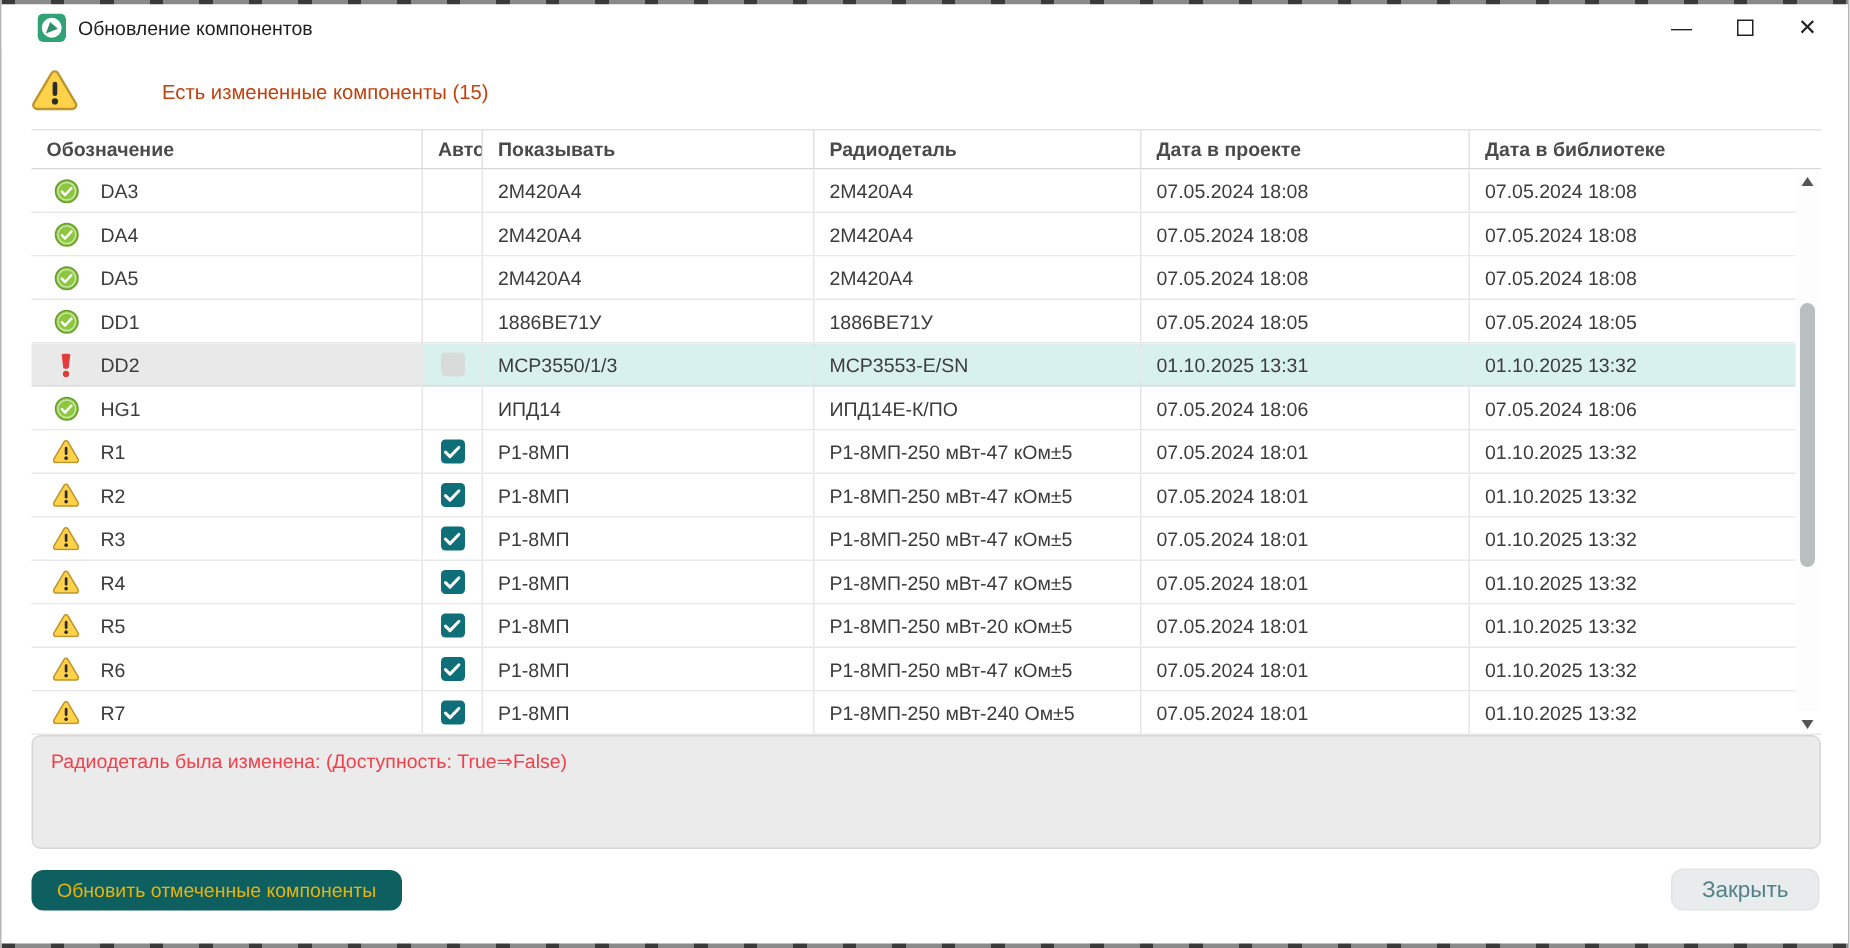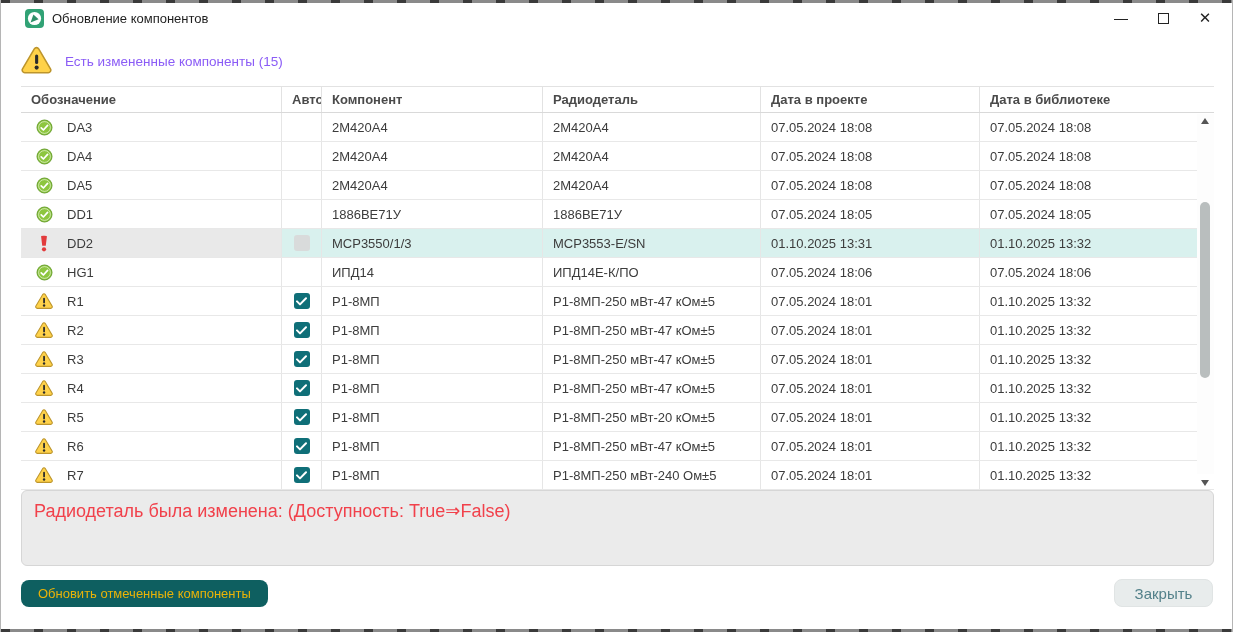--- a/index.html
+++ b/index.html
@@ -17,21 +17,21 @@
   .app-icon { width:19px; height:19px; display:inline-flex; }
   .title-text { margin-left:8px; color:#1e1e1e; font-size:13px; }
   .win-controls { position:absolute; right:6px; top:0; height:30px; display:flex; align-items:center; }
   .win-btn { width:42px; height:28px; display:flex; align-items:center; justify-content:center;
              color:#222; font-size:14px; cursor:default; }
   .max-glyph { width:11px; height:11px; border:1.4px solid #222; display:inline-block; }
   .close-glyph { font-size:15px; }
 
   
   .alert-row { position:absolute; top:46px; left:20px; display:flex; align-items:center; gap:13px; }
-  .alert-text { color:#8b5cf6; font-size:13.5px; }
+  .alert-text { color:#c2410c; font-size:13.5px;margin-left:43px; }
 
   
   .filter { position:absolute; top:55px; right:20px; display:flex; align-items:center; gap:8px; }
   .filter-box { width:16px; height:16px; border:1px solid #c3c7c7; border-radius:3px; background:#f2f3f3; }
   .filter-label { color:#3f3f3f; }
 
   
   .table { position:absolute; top:86px; left:20px; width:1193px; height:403px;
            border-top:1px solid #e2e2e2; }
   .thead, .trow { display:grid; grid-template-columns:261px 40px 221px 218px 219px 1fr; }
@@ -58,21 +58,21 @@
   .sb-arrow { position:absolute; left:4px; width:0; height:0; border-left:4.5px solid transparent;
               border-right:4.5px solid transparent; }
   .sb-up { top:4px; border-bottom:6px solid #555; }
   .sb-down { bottom:-12px; border-top:6px solid #555; }
   .sb-thumb { position:absolute; left:3px; width:10px; top:88px; height:176px;
               background:#b9bebe; border-radius:5px; }
 
   
   .msg-panel { position:absolute; top:490px; left:20px; width:1193px; height:76px;
                background:#ebebeb; border:1px solid #d6d6d6; border-radius:6px; padding:9px 12px; }
-  .msg-text { color:#f1414b; font-size:18px; }
+  .msg-text { color:#f1414b; font-size:13px; }
 
   
   .btn-primary { position:absolute; left:20px; top:580px; height:27px; padding:0 17px;
                  background:#0e5f60; color:#eab308; border:none; border-radius:8px; font-size:13px;
                  font-family:inherit; display:flex; align-items:center; }
   .btn-secondary { position:absolute; right:19px; top:579px; height:28px; width:99px;
                    background:#e8ecec; color:#53818a; border:1px solid #e0e4e4; border-radius:8px;
                    font-size:15px; font-family:inherit; display:flex; align-items:center; justify-content:center; }
 </style>
 </head>
@@ -108,21 +108,21 @@
         </svg>
     </span>
     <span class="alert-text">Есть измененные компоненты (15)</span>
   </div>
 
 
   <div class="table">
     <div class="thead">
       <div class="hcell">Обозначение</div>
       <div class="hcell">Авто</div>
-      <div class="hcell">Компонент</div>
+      <div class="hcell">Показывать</div>
       <div class="hcell">Радиодеталь</div>
       <div class="hcell">Дата в проекте</div>
       <div class="hcell">Дата в библиотеке</div>
     </div>
     <div id="rows">
         <div class="trow">
           <div class="cell des">
             <span class="status-ic">
               <svg width="17" height="17" viewBox="0 0 17 17">
                 <circle cx="8.5" cy="8.5" r="7.5" fill="#8DC63F" stroke="#699F2F" stroke-width="1"></circle>

